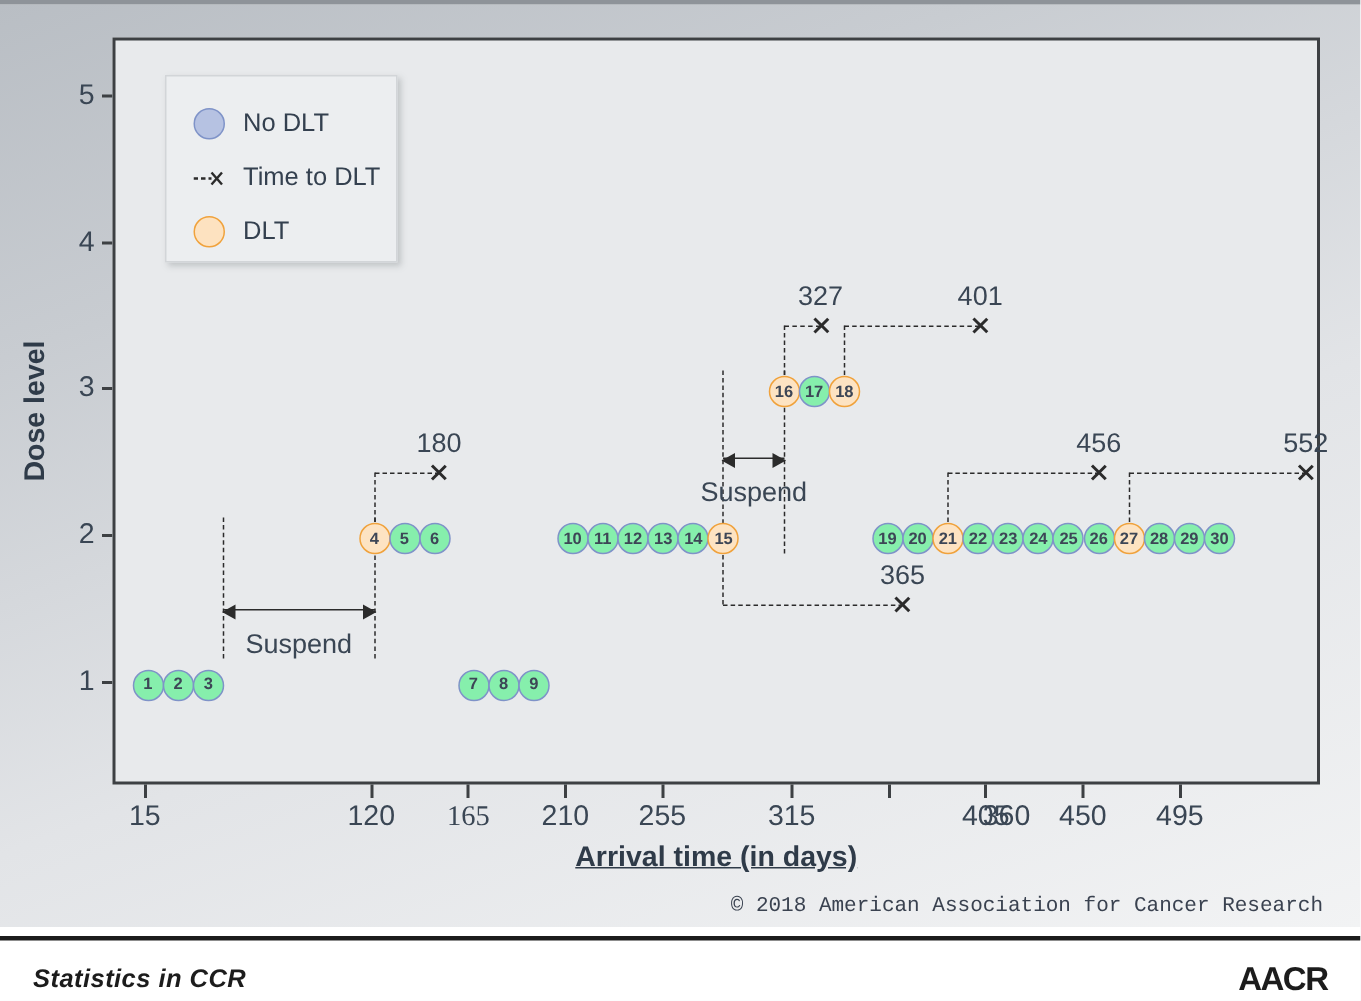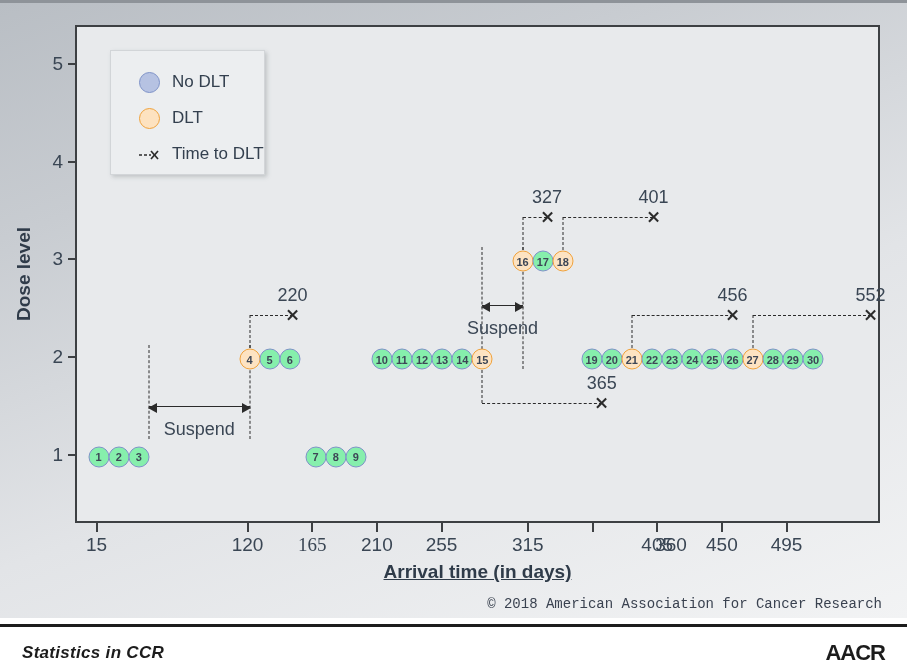--- a/index.html
+++ b/index.html
@@ -29,21 +29,21 @@
   #xaxis{position:absolute;left:75px;top:520px;width:805px;height:40px;}
   .xtick{position:absolute;top:0;width:2px;height:9px;background:#3d4043;}
   .xlabel{position:absolute;top:11px;font-size:19px;color:#3a4654;
           transform:translateX(-50%);white-space:nowrap;}
   #xtitle{position:absolute;left:75px;top:558px;width:805px;text-align:center;
           font-size:19px;font-weight:bold;color:#2f3b49;text-decoration:underline;}
 
   
   #legend{position:absolute;left:33px;top:23px;width:155px;height:125px;
           background:#eceef0;border:1px solid #d2d5d8;box-shadow:2px 2px 4px rgba(120,125,130,.35);
-          box-sizing:border-box;padding:13px 0 0 28px;}
+          box-sizing:border-box;padding:13px 0 0 18px;}
   .leg-row{display:flex;align-items:center;height:36px;}
   .leg-dot{width:21px;height:21px;border-radius:50%;box-sizing:border-box;margin-right:12px;flex:none;}
   .leg-dot.nodlt{background:#b6c2e2;border:1.6px solid #7f93c8;}
   .leg-dot.dlt{background:#fde2c0;border:1.6px solid #f0a23c;}
   .leg-line{width:21px;height:21px;margin-right:12px;flex:none;position:relative;}
   .leg-txt{font-size:17px;color:#34404f;white-space:nowrap;}
 
   
   .pt{position:absolute;width:21px;height:21px;border-radius:50%;box-sizing:border-box;
       display:flex;align-items:center;justify-content:center;
@@ -105,48 +105,48 @@
       </div>
 
     <div id="panel">
 
       <div id="legend">
         <div class="leg-row">
           <span class="leg-dot nodlt"></span>
           <span class="leg-txt">No DLT</span>
         </div>
         <div class="leg-row">
-          <span class="leg-dot dlt"></span>
-          <span class="leg-txt">DLT</span>
-        </div>
-        <div class="leg-row">
           <span class="leg-line">
             <svg width="21" height="21" viewBox="0 0 21 21">
               <line x1="0" y1="11" x2="12" y2="11" stroke="#2b2b2b" stroke-width="1.6" stroke-dasharray="3,2"></line>
               <line x1="12" y1="7" x2="19" y2="15" stroke="#2b2b2b" stroke-width="1.6"></line>
               <line x1="19" y1="7" x2="12" y2="15" stroke="#2b2b2b" stroke-width="1.6"></line>
             </svg>
           </span>
           <span class="leg-txt">Time to DLT</span>
+        </div>
+        <div class="leg-row">
+          <span class="leg-dot dlt"></span>
+          <span class="leg-txt">DLT</span>
         </div>
       </div>
 
       <div id="plotlayer">
           <div class="vdash" style="left: 71.875px; top: 318px; height: 93.6471px;"></div>
           <div class="vdash" style="left: 172.5px; top: 318px; height: 93.6471px;"></div>
           <div class="sus-arrow" style="left: 71.875px; width: 100.625px; top: 378.871px;"></div>
           <div class="sus-label" style="left: 122.188px; top: 372.871px;">Suspend</div>
           <div class="vdash" style="left: 405.375px; top: 220.353px; height: 121.412px;"></div>
           <div class="vdash" style="left: 445.625px; top: 220.353px; height: 121.412px;"></div>
           <div class="sus-arrow" style="left: 405.375px; width: 40.25px; top: 278.294px;"></div>
           <div class="sus-label" style="left: 425.5px; top: 272.294px;">Suspend</div>
           <div class="vdashdot" style="left: 172.5px; top: 288.059px; height: 32.9412px;"></div>
           <div class="hdashdot" style="left: 172.5px; width: 43.125px; top: 288.059px;"></div>
           <div class="xmark" style="left: 215.625px; top: 288.059px;"></div>
-          <div class="vallabel" style="left: 215.625px; top: 279.059px;">220</div>
+          <div class="vallabel" style="left: 215.625px; top: 279.059px;">180</div>
           <div class="vdashdot" style="left: 445.625px; top: 190.412px; height: 32.9412px;"></div>
           <div class="hdashdot" style="left: 445.625px; width: 24.4375px; top: 190.412px;"></div>
           <div class="xmark" style="left: 470.062px; top: 190.412px;"></div>
           <div class="vallabel" style="left: 470.062px; top: 181.412px;">327</div>
           <div class="vdashdot" style="left: 485.875px; top: 190.412px; height: 32.9412px;"></div>
           <div class="hdashdot" style="left: 485.875px; width: 90.5625px; top: 190.412px;"></div>
           <div class="xmark" style="left: 576.438px; top: 190.412px;"></div>
           <div class="vallabel" style="left: 576.438px; top: 181.412px;">401</div>
           <div class="vdashdot" style="left: 405.375px; top: 343px; height: 32.9412px;"></div>
           <div class="hdashdot" style="left: 405.375px; width: 119.312px; top: 375.941px;"></div>

